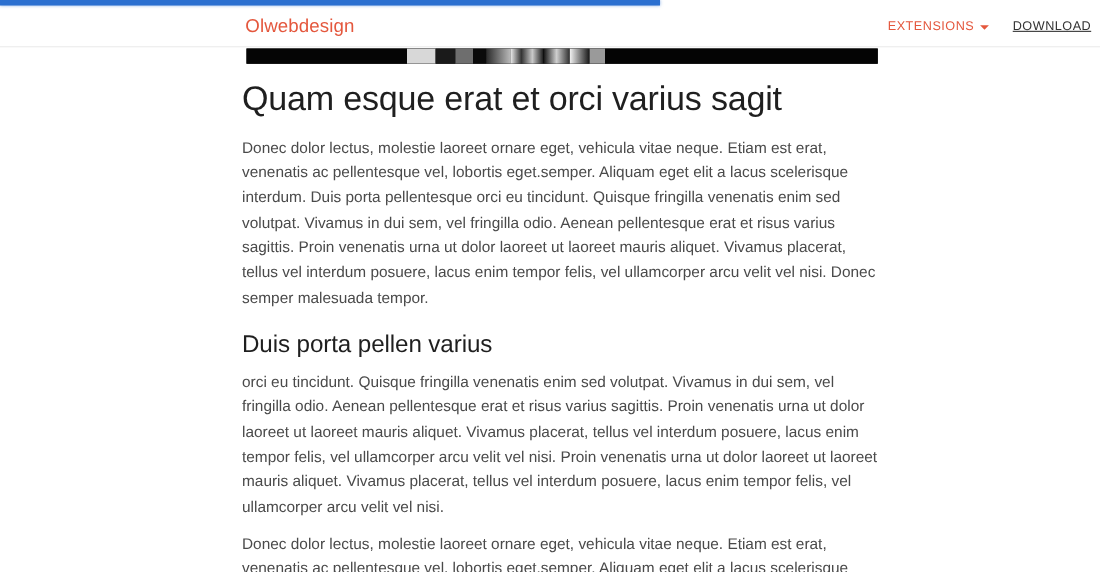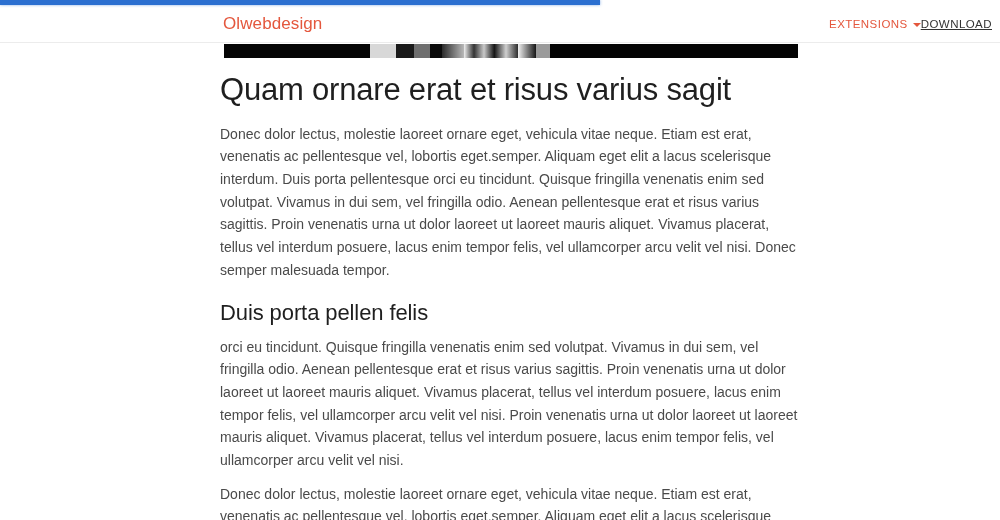--- a/index.html
+++ b/index.html
@@ -65,20 +65,21 @@
     white-space: nowrap;
     cursor: pointer;
   }
   .nav {
     position: absolute;
     right: 8px;
     top: 50%;
     transform: translateY(-50%);
     display: flex;
     align-items: center;
+    gap: 22px;
     margin-left: 40px;
   }
   .nav-item {
     font-size: 11.5px;
     letter-spacing: 0.45px;
     text-transform: uppercase;
     white-space: nowrap;
     cursor: pointer;
     display: flex;
     align-items: center;
@@ -182,23 +183,23 @@
     <div class="band" style="left:218px;width:22px;background:linear-gradient(90deg,#2a2a2a,#b9b9b9);"></div>
     <div class="band" style="left:240px;width:30px;background:linear-gradient(90deg,#efefef,#343434,#c9c9c9,#1b1b1b);"></div>
     <div class="band" style="left:270px;width:24px;background:linear-gradient(90deg,#101010,#cfcfcf,#2e2e2e);"></div>
     <div class="band" style="left:294px;width:18px;background:linear-gradient(90deg,#f2f2f2,#161616);"></div>
     <div class="band" style="left:312px;width:14px;background:#9a9a9a;"></div>
     <div class="band" style="left:326px;width:248px;background:#040404;"></div>
   </div>
 
   <article class="article">
     <div class="wrap">
-      <h1 class="post-title">Quam ornare erat et risus varius sagit</h1>
+      <h1 class="post-title">Quam esque erat et orci varius sagit</h1>
       <p class="body">Donec dolor lectus, molestie laoreet ornare eget, vehicula vitae neque. Etiam est erat, venenatis ac pellentesque vel, lobortis eget.semper. Aliquam eget elit a lacus scelerisque interdum. Duis porta pellentesque orci eu tincidunt. Quisque fringilla venenatis enim sed volutpat. Vivamus in dui sem, vel fringilla odio. Aenean pellentesque erat et risus varius sagittis. Proin venenatis urna ut dolor laoreet ut laoreet mauris aliquet. Vivamus placerat, tellus vel interdum posuere, lacus enim tempor felis, vel ullamcorper arcu velit vel nisi. Donec semper malesuada tempor.</p>
 
-      <h2 class="post-sub">Duis porta pellen felis</h2>
+      <h2 class="post-sub">Duis porta pellen varius</h2>
       <p class="body">orci eu tincidunt. Quisque fringilla venenatis enim sed volutpat. Vivamus in dui sem, vel fringilla odio. Aenean pellentesque erat et risus varius sagittis. Proin venenatis urna ut dolor laoreet ut laoreet mauris aliquet. Vivamus placerat, tellus vel interdum posuere, lacus enim tempor felis, vel ullamcorper arcu velit vel nisi. Proin venenatis urna ut dolor laoreet ut laoreet mauris aliquet. Vivamus placerat, tellus vel interdum posuere, lacus enim tempor felis, vel ullamcorper arcu velit vel nisi.</p>
       <p class="body">Donec dolor lectus, molestie laoreet ornare eget, vehicula vitae neque. Etiam est erat, venenatis ac pellentesque vel, lobortis eget.semper. Aliquam eget elit a lacus scelerisque interdum. Duis porta pellentesque orci eu tincidunt. Quisque fringilla venenatis enim sed volutpat. Vivamus in dui sem, vel fringilla odio. Aenean pellentesque erat et risus varius sagittis. Proin venenatis urna ut dolor laoreet ut laoreet mauris aliquet. Vivamus placerat, tellus vel interdum posuere, lacus enim tempor felis, vel ullamcorper arcu velit vel nisi. Donec semper malesuada tempor.</p>
 
     </div>
   </article>
 
 </div>
 
 </body></html>

